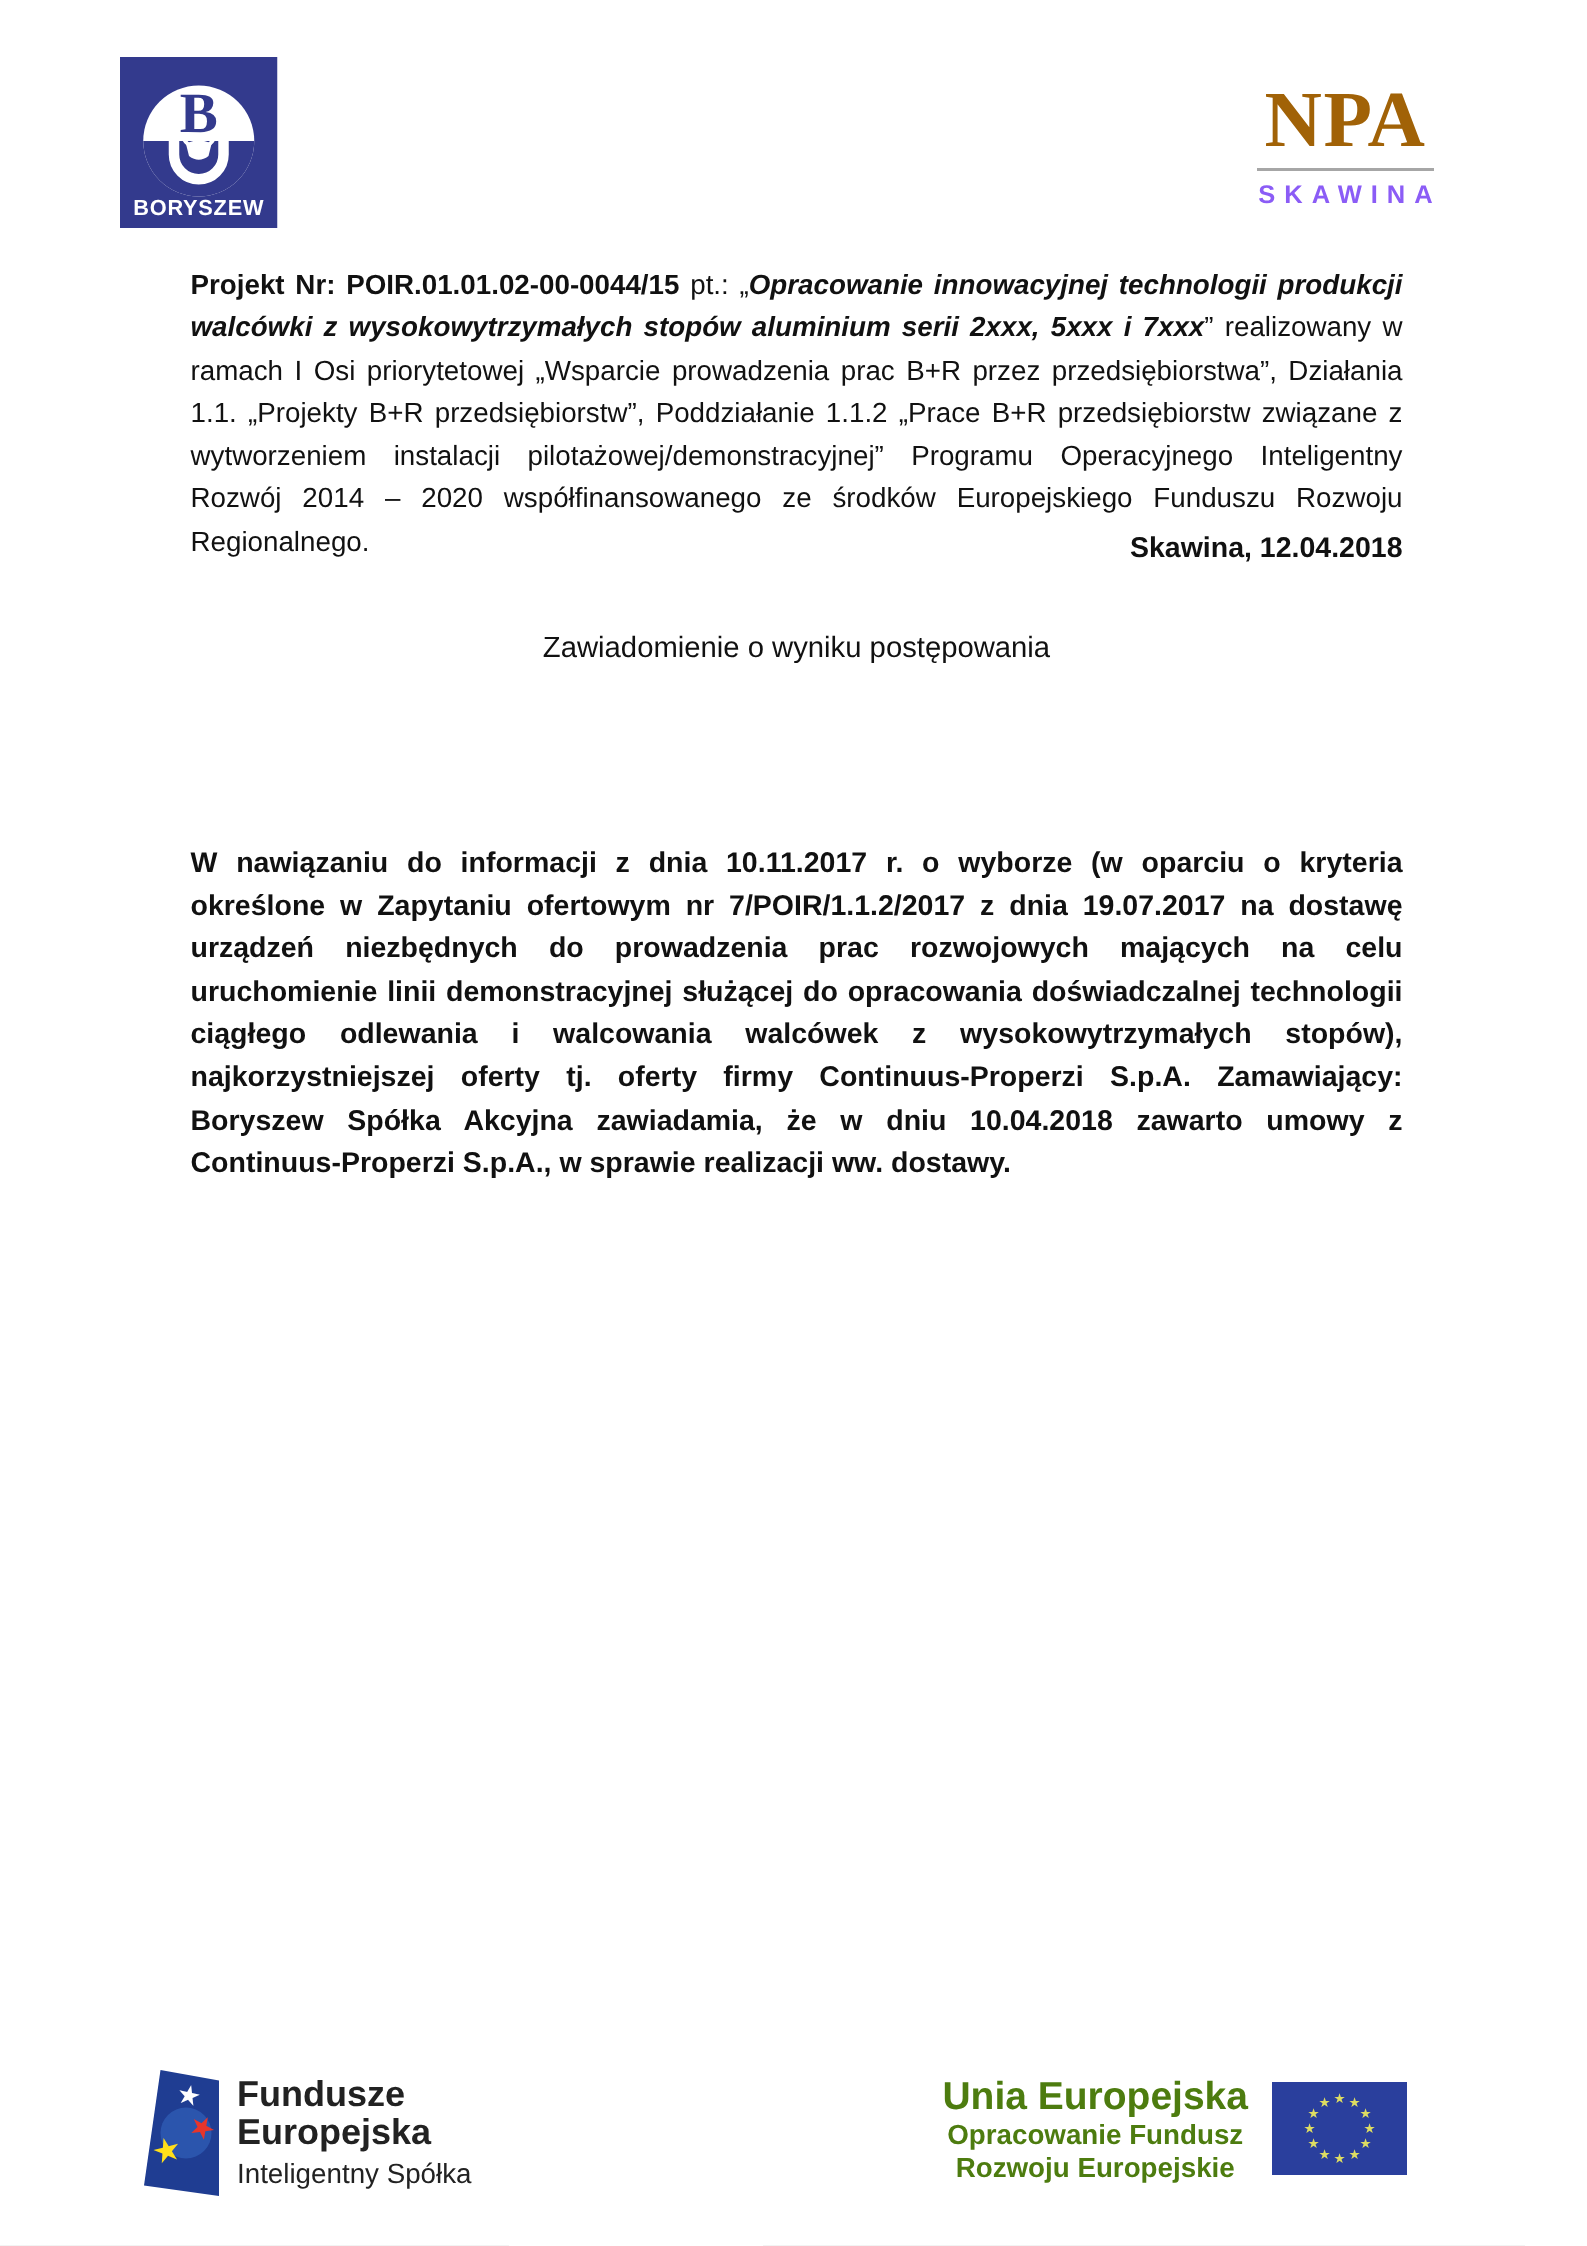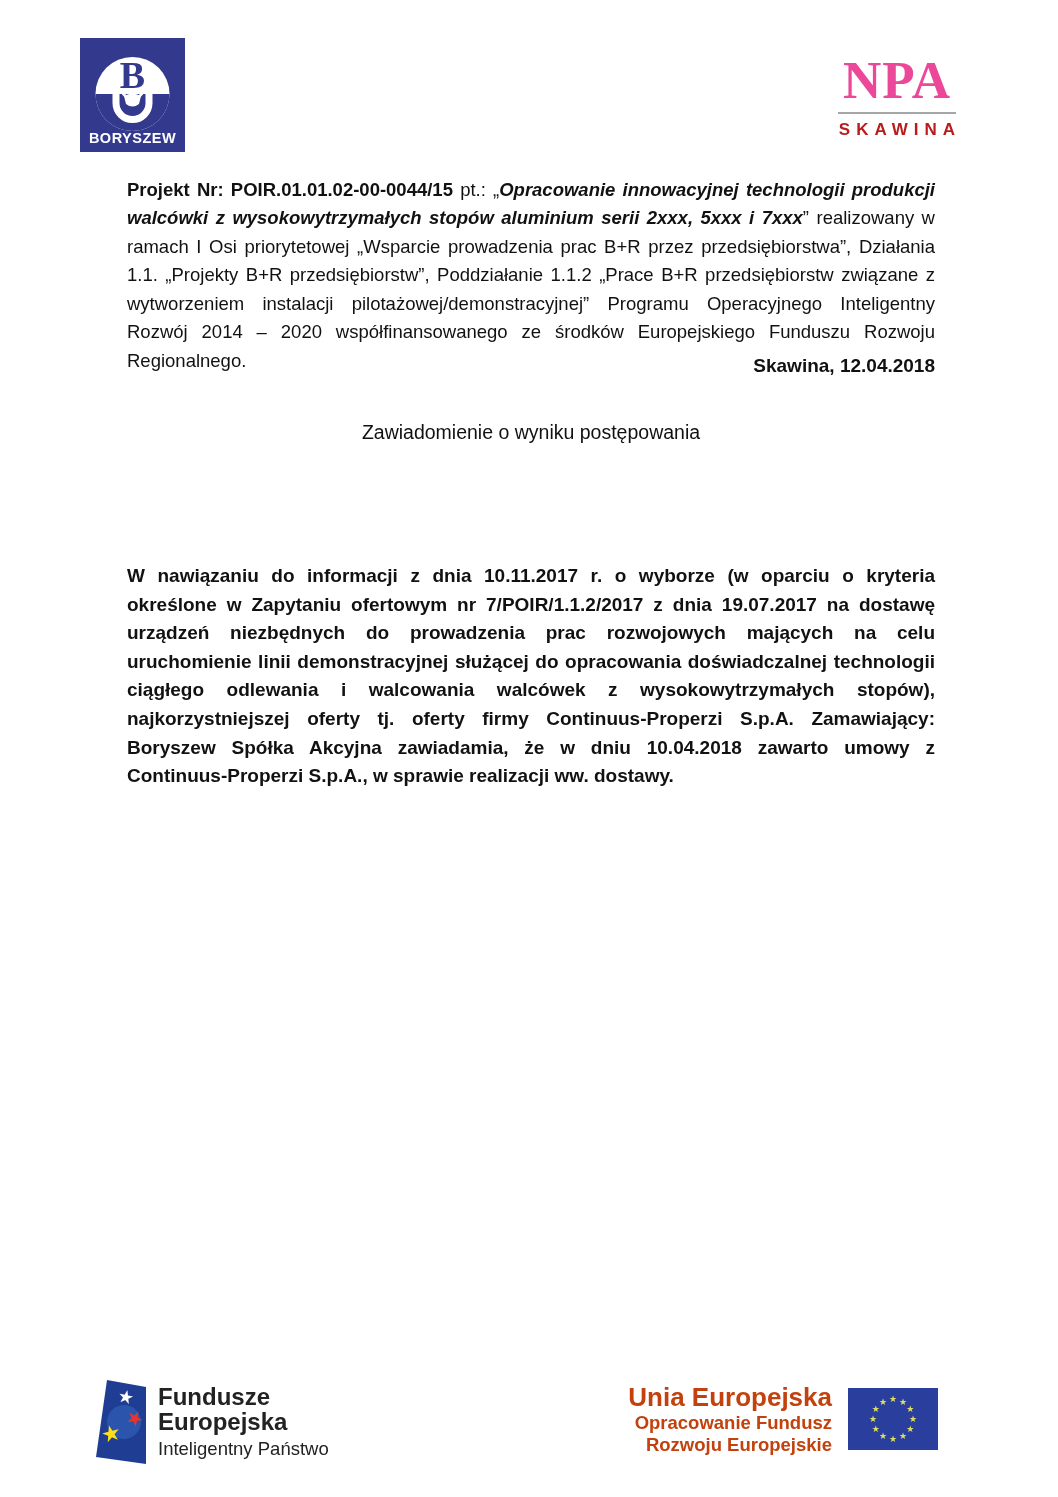--- a/index.html
+++ b/index.html
@@ -11,25 +11,25 @@
     font-family:"Liberation Sans",sans-serif;
     color:#111;
     overflow:hidden;
   }
   
   .boryszew{position:absolute;left:80px;top:38px;width:105px;height:114px;}
   .npa{position:absolute;left:836px;top:55px;width:122px;text-align:center;}
   .npa-acronym{
     font-family:"Liberation Serif",serif;
     font-weight:bold;font-size:53px;line-height:50px;
-    color:#ec4899;letter-spacing:1px;
+    color:#a16207;letter-spacing:1px;
   }
   .npa-divider{border:none;border-top:2px solid #a6a6a6;margin:7px 2px 6px 2px;}
   .npa-city{
-    font-weight:bold;font-size:17px;color:#b91c1c;
+    font-weight:bold;font-size:17px;color:#8b5cf6;
     letter-spacing:6px;margin-right:-6px;white-space:nowrap;
   }
   
   .textcol{position:absolute;left:127px;width:808px;}
   .intro{
     top:157px;
     font-size:18.5px;line-height:28.5px;
     text-align:justify;
   }
   .intro b{font-weight:bold;}
@@ -53,21 +53,21 @@
   .closing{
     top:780px;font-weight:bold;font-size:19.5px;
   }
   
   .fe-logo{position:absolute;left:96px;top:1380px;display:flex;align-items:flex-start;}
   .fe-flag{width:50px;height:84px;display:block;}
   .fe-text{margin-left:12px;padding-top:4px;color:#222;}
   .fe-line-bold{font-weight:bold;font-size:24px;line-height:25px;}
   .fe-line-sub{font-size:18.5px;line-height:22px;margin-top:4px;}
   .eu-logo{position:absolute;right:120px;top:1382px;display:flex;align-items:flex-start;}
-  .eu-text{text-align:right;margin-right:16px;color:#c2410c;}
+  .eu-text{text-align:center;margin-right:16px;color:#4d7c0f;}
   .eu-line1{font-weight:bold;font-size:26px;line-height:30px;}
   .eu-line-sub{font-weight:bold;font-size:18.5px;line-height:22px;}
   .eu-flag{width:90px;height:62px;display:block;margin-top:6px;}
 </style>
 </head>
 <body>
 
 <div class="page">
 
   <div class="boryszew">
@@ -103,21 +103,21 @@
     <svg class="fe-flag" viewBox="0 0 50 84" xmlns="http://www.w3.org/2000/svg">
       <polygon points="11,0 50,7 50,84 0,77" fill="#1f3d92"></polygon>
       <circle cx="28" cy="42" r="17" fill="#2b55ad"></circle>
       <text x="30" y="23" font-size="18" fill="#ffffff" text-anchor="middle" transform="rotate(12 30 17)">★</text>
       <text x="39" y="45" font-size="20" fill="#e8352b" text-anchor="middle" transform="rotate(28 39 38)">★</text>
       <text x="15" y="61" font-size="22" fill="#ffdf1a" text-anchor="middle" transform="rotate(-14 15 53)">★</text>
     </svg>
     <div class="fe-text">
       <div class="fe-line-bold">Fundusze</div>
       <div class="fe-line-bold">Europejska</div>
-      <div class="fe-line-sub">Inteligentny Państwo</div>
+      <div class="fe-line-sub">Inteligentny Spółka</div>
     </div>
   </div>
 
   <div class="eu-logo">
     <div class="eu-text">
       <div class="eu-line1">Unia Europejska</div>
       <div class="eu-line-sub">Opracowanie Fundusz</div>
       <div class="eu-line-sub">Rozwoju Europejskie</div>
     </div>
     <svg class="eu-flag" viewBox="0 0 90 62" xmlns="http://www.w3.org/2000/svg">

